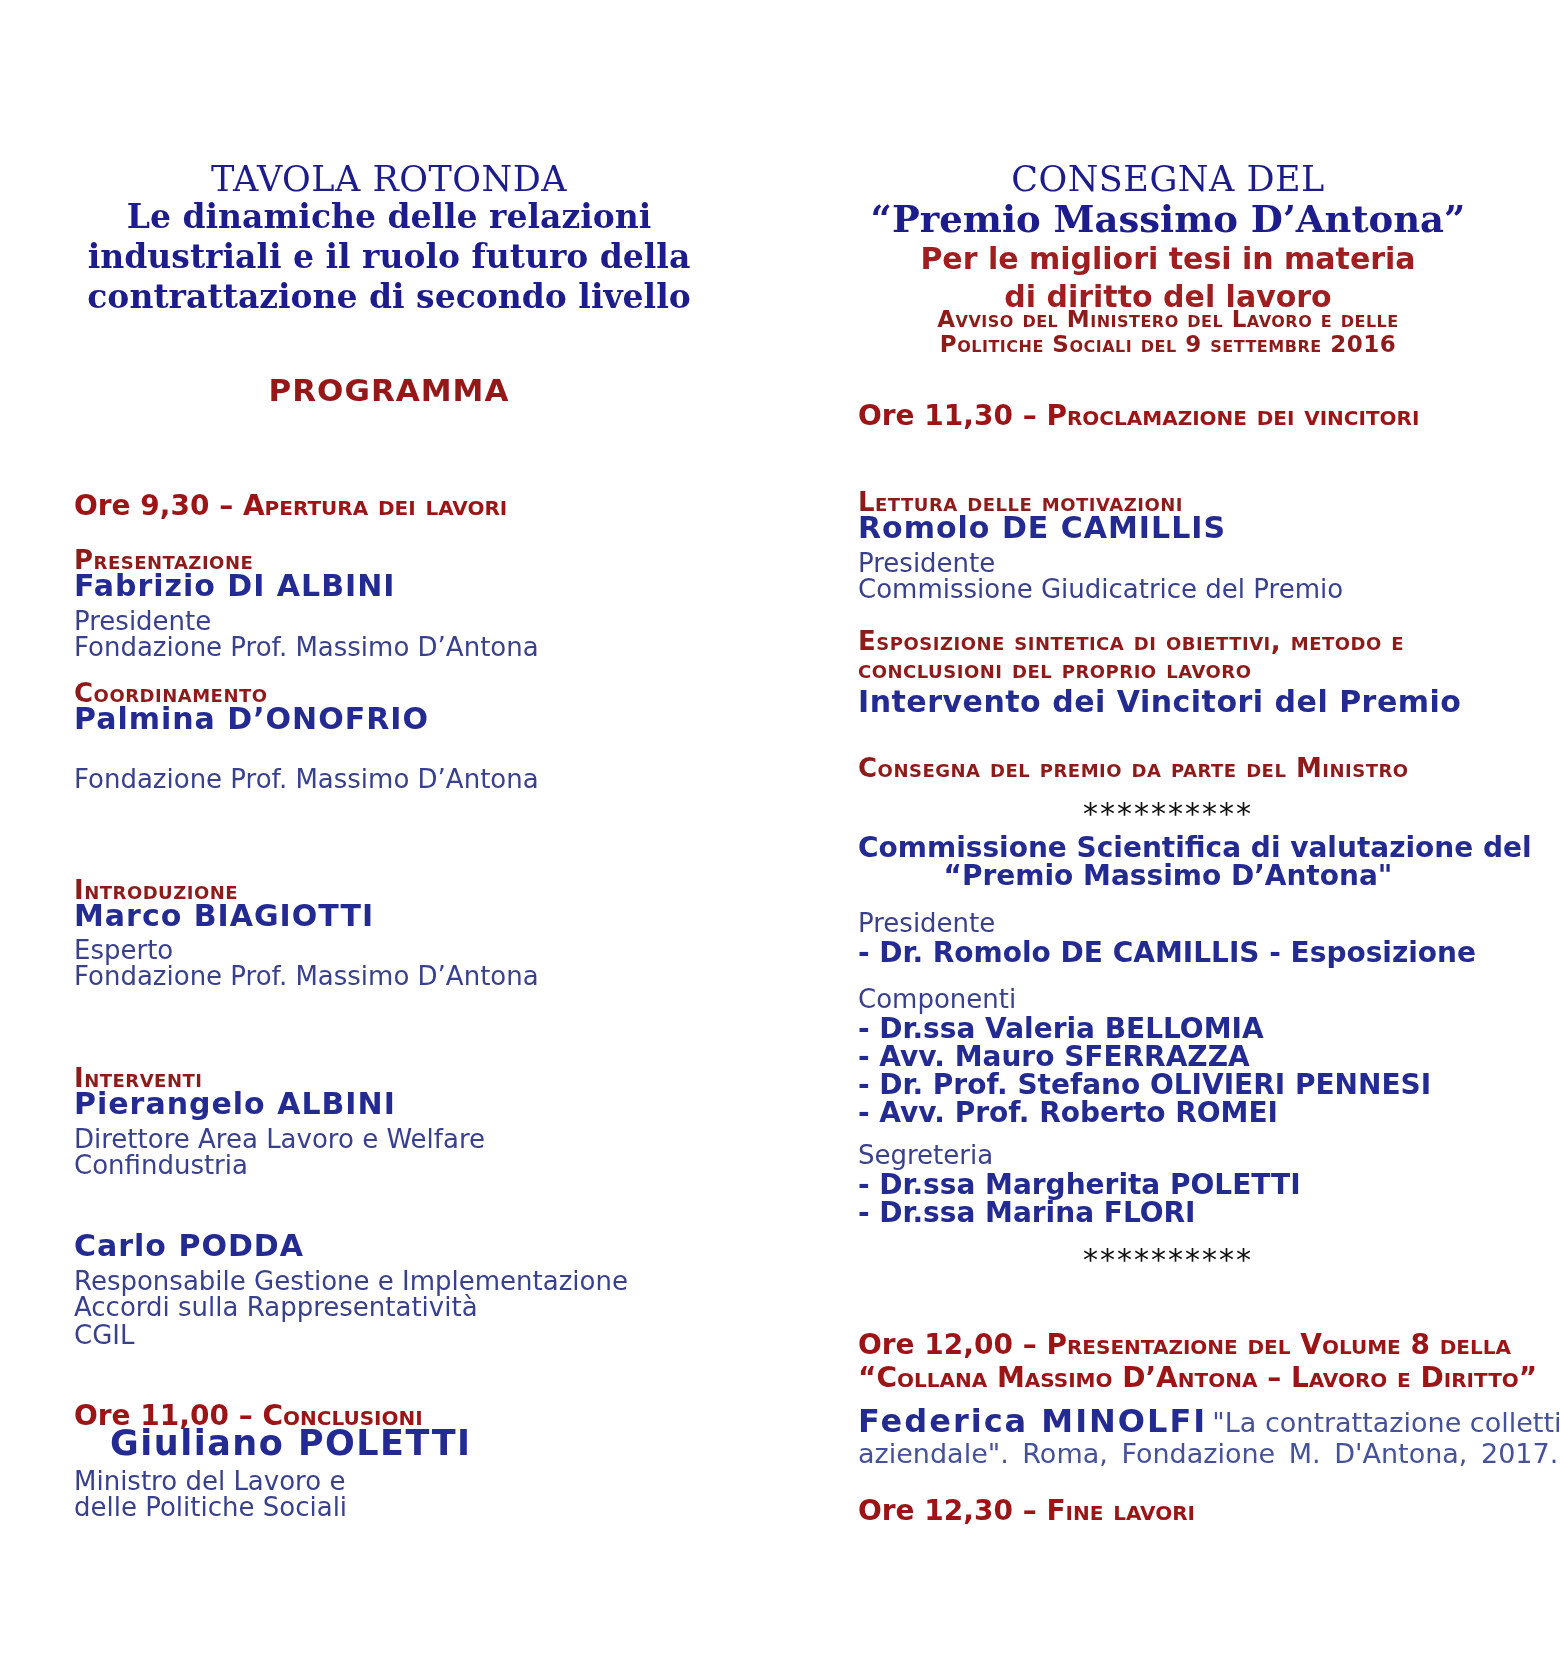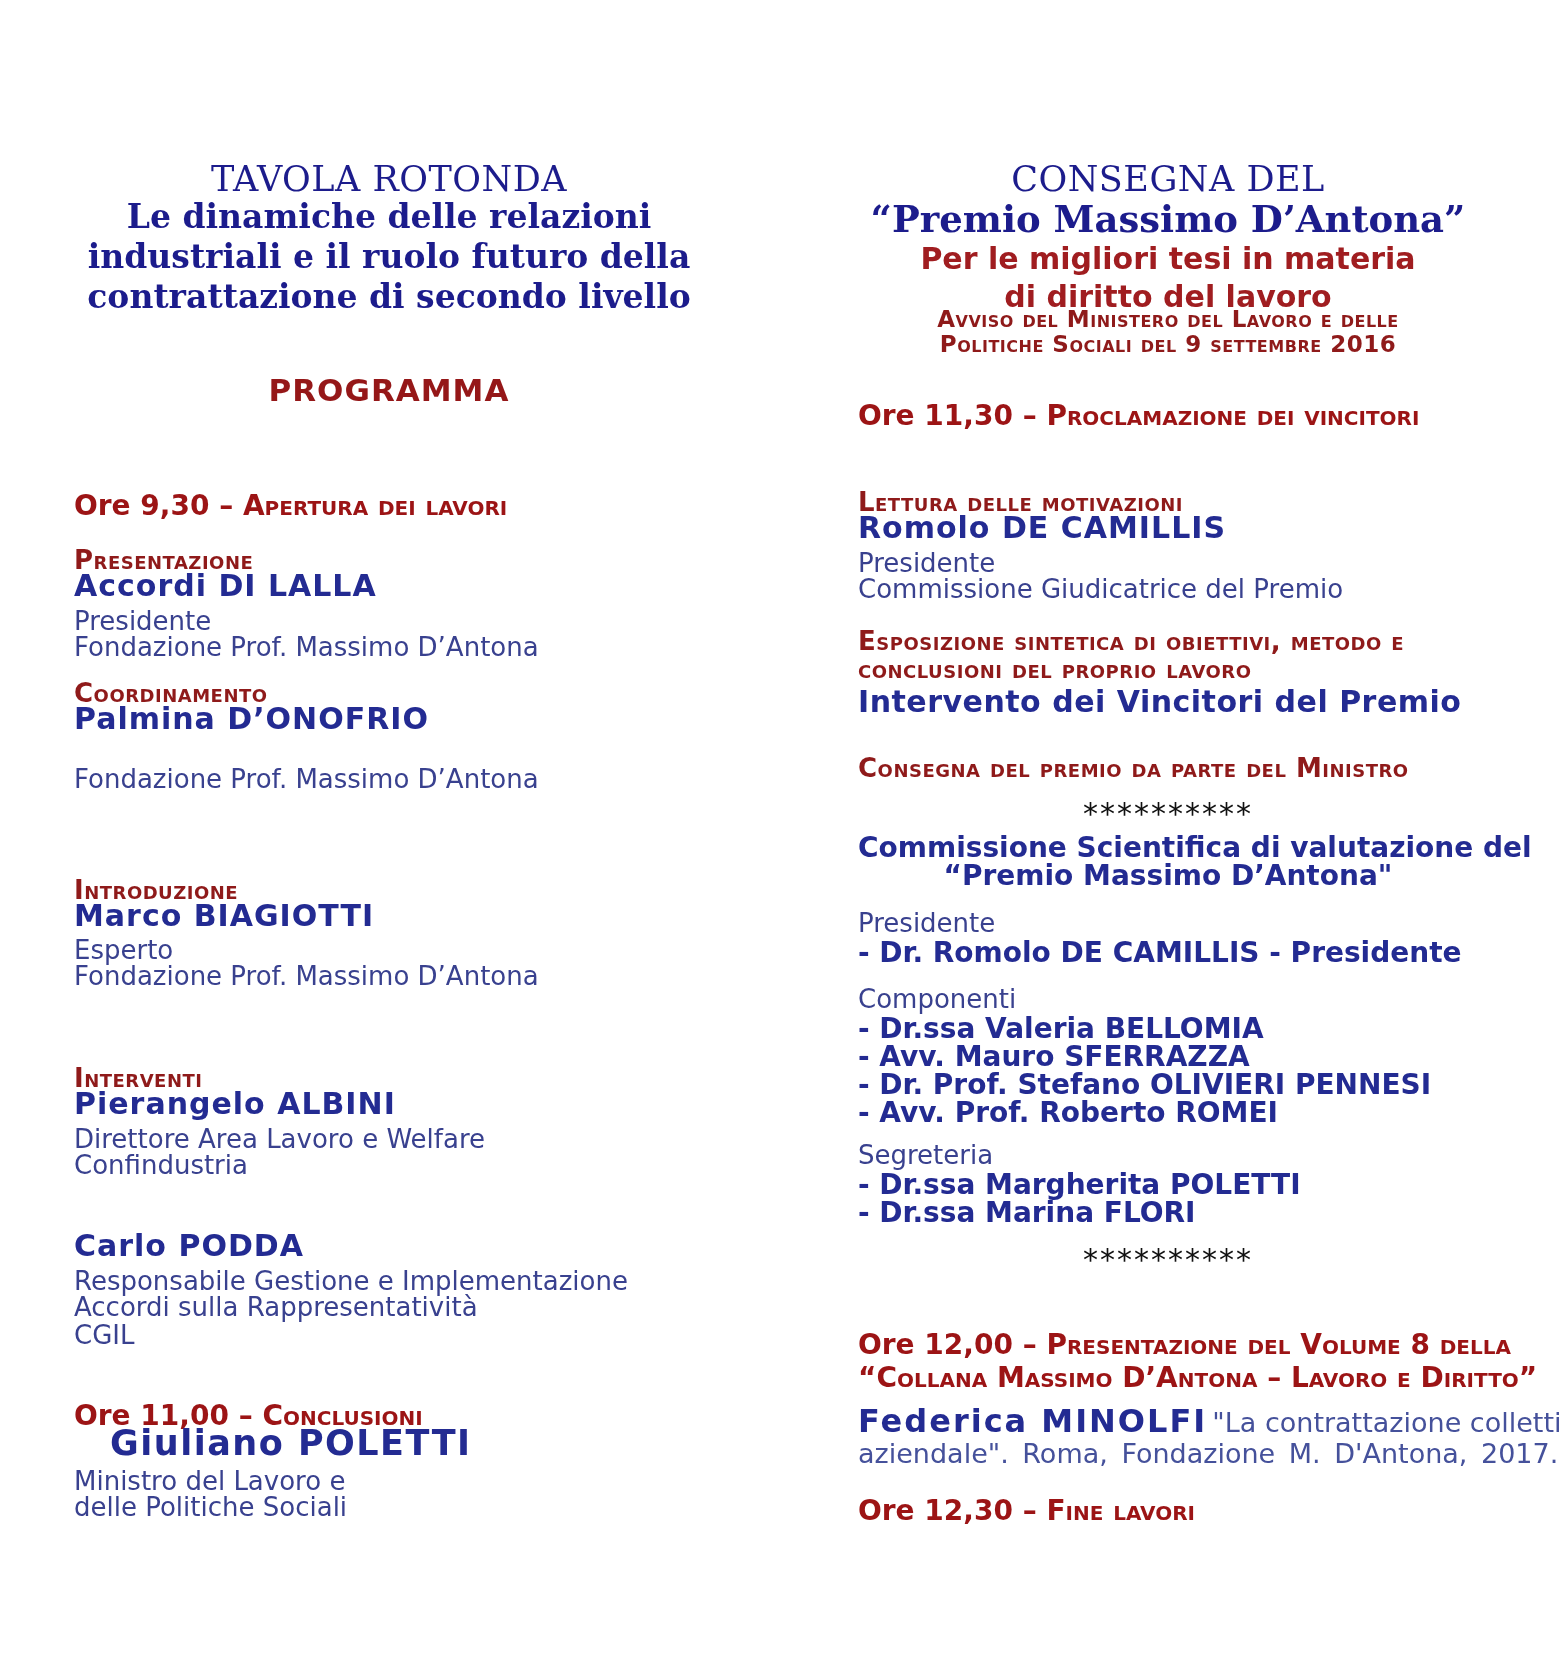--- a/index.html
+++ b/index.html
@@ -42,21 +42,21 @@
     <div class="b center serif-b" style="top:197px">Le dinamiche delle relazioni</div>
     <div class="b center serif-b" style="top:237px">industriali e il ruolo futuro della</div>
     <div class="b center serif-b" style="top:277px">contrattazione di secondo livello</div>
     <div class="b center prog" style="top:372px">PROGRAMMA</div>
 
     <div class="b time" style="top:489px">
       <span>Ore 9,30 – </span><span class="sc">Apertura dei lavori</span>
     </div>
 
     <div class="b sc-label" style="top:545px">Presentazione</div>
-    <div class="b name" style="top:568px">Accordi DI LALLA</div>
+    <div class="b name" style="top:568px">Fabrizio DI ALBINI</div>
     <div class="b role" style="top:606px">Presidente</div>
     <div class="b role" style="top:632px">Fondazione Prof. Massimo D’Antona</div>
 
     <div class="b sc-label" style="top:678px">Coordinamento</div>
     <div class="b name" style="top:701px">Palmina D’ONOFRIO</div>
     <div class="b role" style="top:764px">Fondazione Prof. Massimo D’Antona</div>
 
     <div class="b sc-label" style="top:875px">Introduzione</div>
     <div class="b name" style="top:898px">Marco BIAGIOTTI</div>
     <div class="b role" style="top:935px">Esperto</div>
@@ -102,21 +102,21 @@
     <div class="b name" style="top:684px;letter-spacing:0.5px">Intervento dei Vincitori del Premio</div>
 
     <div class="b sc-label" style="top:753px">Consegna del premio da parte del Ministro</div>
 
     <div class="b center stars" style="top:796px">**********</div>
 
     <div class="b center center-navy" style="top:831px">Commissione Scientifica di valutazione del</div>
     <div class="b center center-navy" style="top:859px">“Premio Massimo D’Antona"</div>
 
     <div class="b role" style="top:908px">Presidente</div>
-    <div class="b bold-item" style="top:936px">- Dr. Romolo DE CAMILLIS - Presidente</div>
+    <div class="b bold-item" style="top:936px">- Dr. Romolo DE CAMILLIS - Esposizione</div>
 
     <div class="b role" style="top:984px">Componenti</div>
     <div class="b bold-item" style="top:1012px">- Dr.ssa Valeria BELLOMIA</div>
     <div class="b bold-item" style="top:1040px">- Avv. Mauro SFERRAZZA</div>
     <div class="b bold-item" style="top:1068px">- Dr. Prof. Stefano OLIVIERI PENNESI</div>
     <div class="b bold-item" style="top:1096px">- Avv. Prof. Roberto ROMEI</div>
 
     <div class="b role" style="top:1140px">Segreteria</div>
     <div class="b bold-item" style="top:1168px">- Dr.ssa Margherita POLETTI</div>
     <div class="b bold-item" style="top:1196px">- Dr.ssa Marina FLORI</div>

